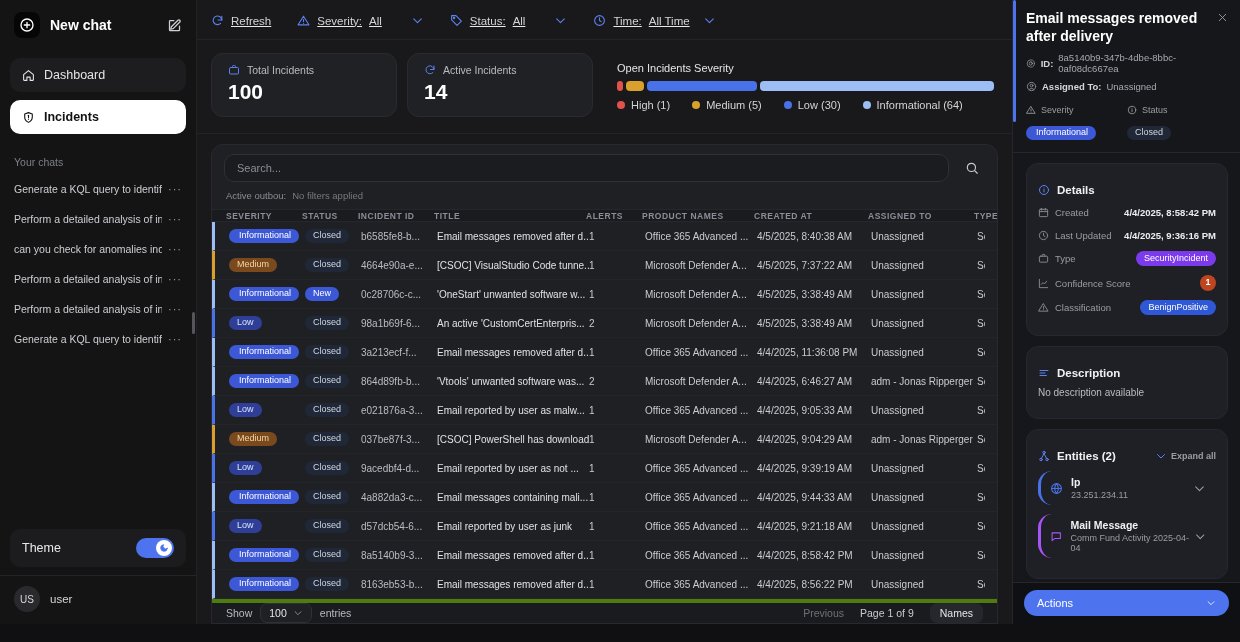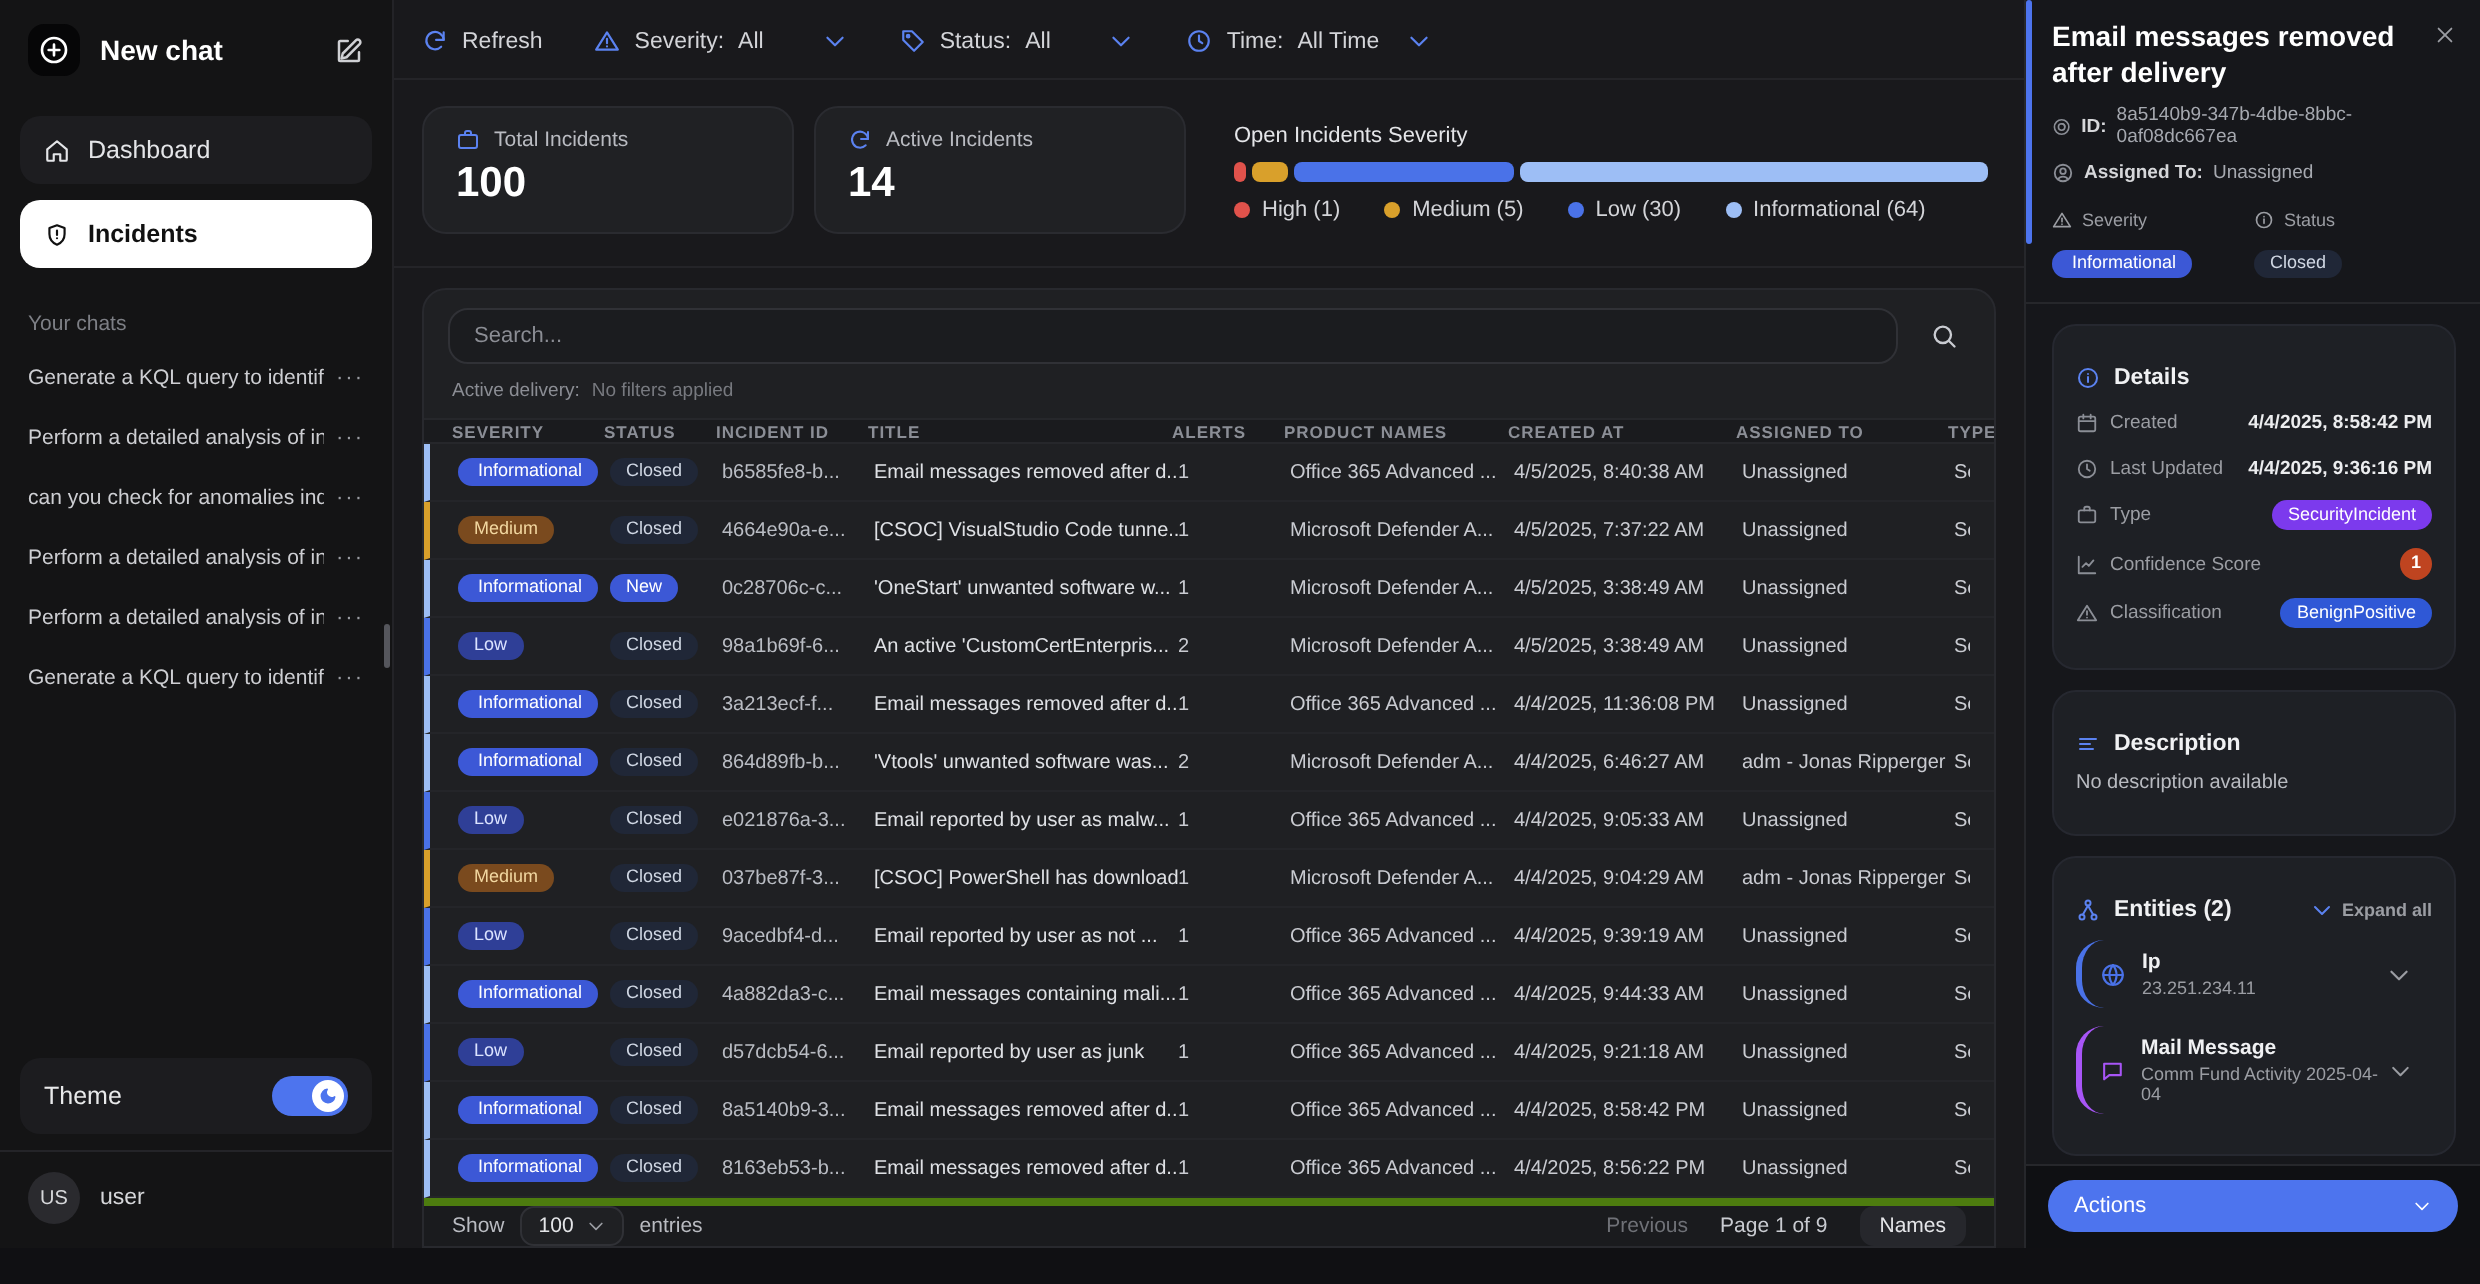--- a/index.html
+++ b/index.html
@@ -29,21 +29,21 @@
   .theme-label { font-size:12.5px; color:#e8e9ea; }
   .toggle { width:38px; height:20px; border-radius:999px; background:#4d74ee; position:relative; cursor:pointer; }
   .toggle-knob { position:absolute; right:2px; top:2px; width:16px; height:16px; border-radius:50%; background:#fff; color:#4d74ee; display:flex; align-items:center; justify-content:center; }
   .toggle-knob .icn { width:10px; height:10px; }
   .user-row { border-top:1px solid #242428; padding:10px 14px 12px 14px; display:flex; align-items:center; gap:10px; }
   .avatar { width:26px; height:26px; border-radius:50%; background:#2a2a2e; color:#d6d7da; font-size:10px; display:flex; align-items:center; justify-content:center; }
   .user-name { font-size:11.5px; color:#d6d7da; }
 
   
   .main { flex:1; min-width:0; background:#19191c; display:flex; flex-direction:column; }
-  .filterbar { display:flex; align-items:center; gap:26px; padding:14px 10px 12px 14px; border-bottom:1px solid #242428; }
+  .filterbar { display:flex; align-items:center; gap:26px; padding:14px 10px 12px 14px; border-bottom:1px solid #242428;text-decoration:underline; }
   .filter-item { display:flex; align-items:center; gap:7px; font-size:11.5px; color:#d3d4d8; cursor:pointer; }
   .filter-item .icn { width:13px; height:13px; color:#5b82f0; }
   .chev { color:#9b9da3; width:10px; height:10px; margin-left:22px; }
   .chev.near { margin-left:6px; }
   .stats-row { display:flex; align-items:center; gap:10px; padding:13px 14px 16px 14px; border-bottom:1px solid #242428; }
   .stat-card { background:#202124; border:1px solid #2a2b30; border-radius:12px; padding:10px 16px 12px 16px; width:186px; }
   .stat-label { display:flex; align-items:center; gap:7px; font-size:10.5px; color:#b9bbc1; }
   .stat-label .icn { width:12px; height:12px; color:#5b82f0; }
   .stat-value { font-size:21px; font-weight:700; color:#fff; margin-top:4px; }
   .sev-chart { flex:1; padding:2px 4px 0 14px; }
@@ -336,21 +336,21 @@
         <span class="search-btn">
             <span class="icn">
               <svg viewBox="0 0 24 24" fill="none" stroke="currentColor" stroke-width="2" stroke-linecap="round" stroke-linejoin="round">
                 <circle cx="11" cy="11" r="7"></circle>
                 <path d="M21 21l-4.5-4.5"></path>
               </svg>
             </span>
           </span>
       </div>
       <div class="active-filters">
-        <span>Active delivery:</span>
+        <span>Active outbou:</span>
         <b>No filters applied</b>
       </div>
       <div class="tgrid thead" id="table-head">
           <span class="th">Severity</span>
           <span class="th">Status</span>
           <span class="th">Incident ID</span>
           <span class="th">Title</span>
           <span class="th">Alerts</span>
           <span class="th">Product Names</span>
           <span class="th">Created At</span>

